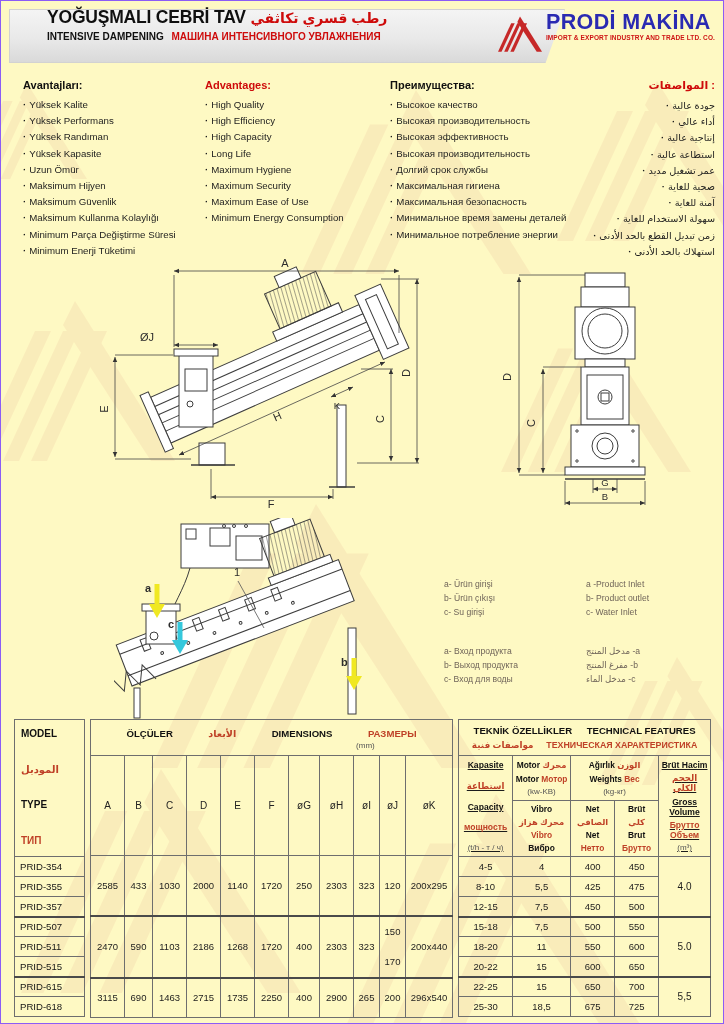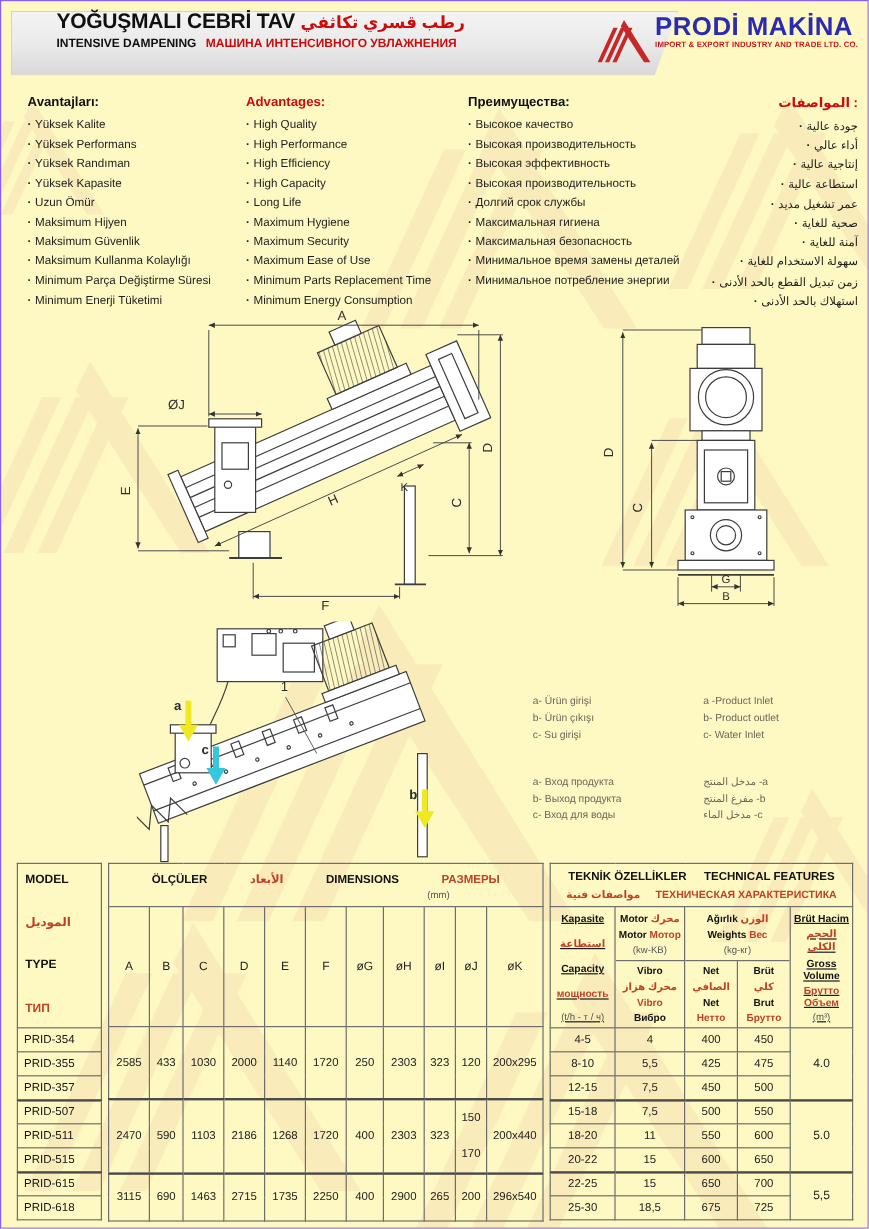--- a/index.html
+++ b/index.html
@@ -185,28 +185,26 @@
         <div class="item"><span class="blt">·</span>Maksimum Güvenlik</div>
         <div class="item"><span class="blt">·</span>Maksimum Kullanma Kolaylığı</div>
         <div class="item"><span class="blt">·</span>Minimum Parça Değiştirme Süresi</div>
         <div class="item"><span class="blt">·</span>Minimum Enerji  Tüketimi</div>
       </div>
   </div>
   <div class="feat f-en">
     <div class="fh">Advantages:</div>
     <div>
         <div class="item"><span class="blt">·</span>High Quality</div>
-        <div class="item"><span class="blt">·</span>High Performance</div>
         <div class="item"><span class="blt">·</span>High Efficiency</div>
         <div class="item"><span class="blt">·</span>High Capacity</div>
         <div class="item"><span class="blt">·</span>Long Life</div>
         <div class="item"><span class="blt">·</span>Maximum Hygiene</div>
         <div class="item"><span class="blt">·</span>Maximum Security</div>
         <div class="item"><span class="blt">·</span>Maximum Ease of Use</div>
-        <div class="item"><span class="blt">·</span>Minimum Parts Replacement Time</div>
         <div class="item"><span class="blt">·</span>Minimum Energy Consumption</div>
       </div>
   </div>
   <div class="feat f-ru">
     <div class="fh">Преимущества:</div>
     <div>
         <div class="item"><span class="blt">·</span>Высокое качество</div>
         <div class="item"><span class="blt">·</span>Высокая производительность</div>
         <div class="item"><span class="blt">·</span>Высокая эффективность</div>
         <div class="item"><span class="blt">·</span>Высокая производительность</div>

